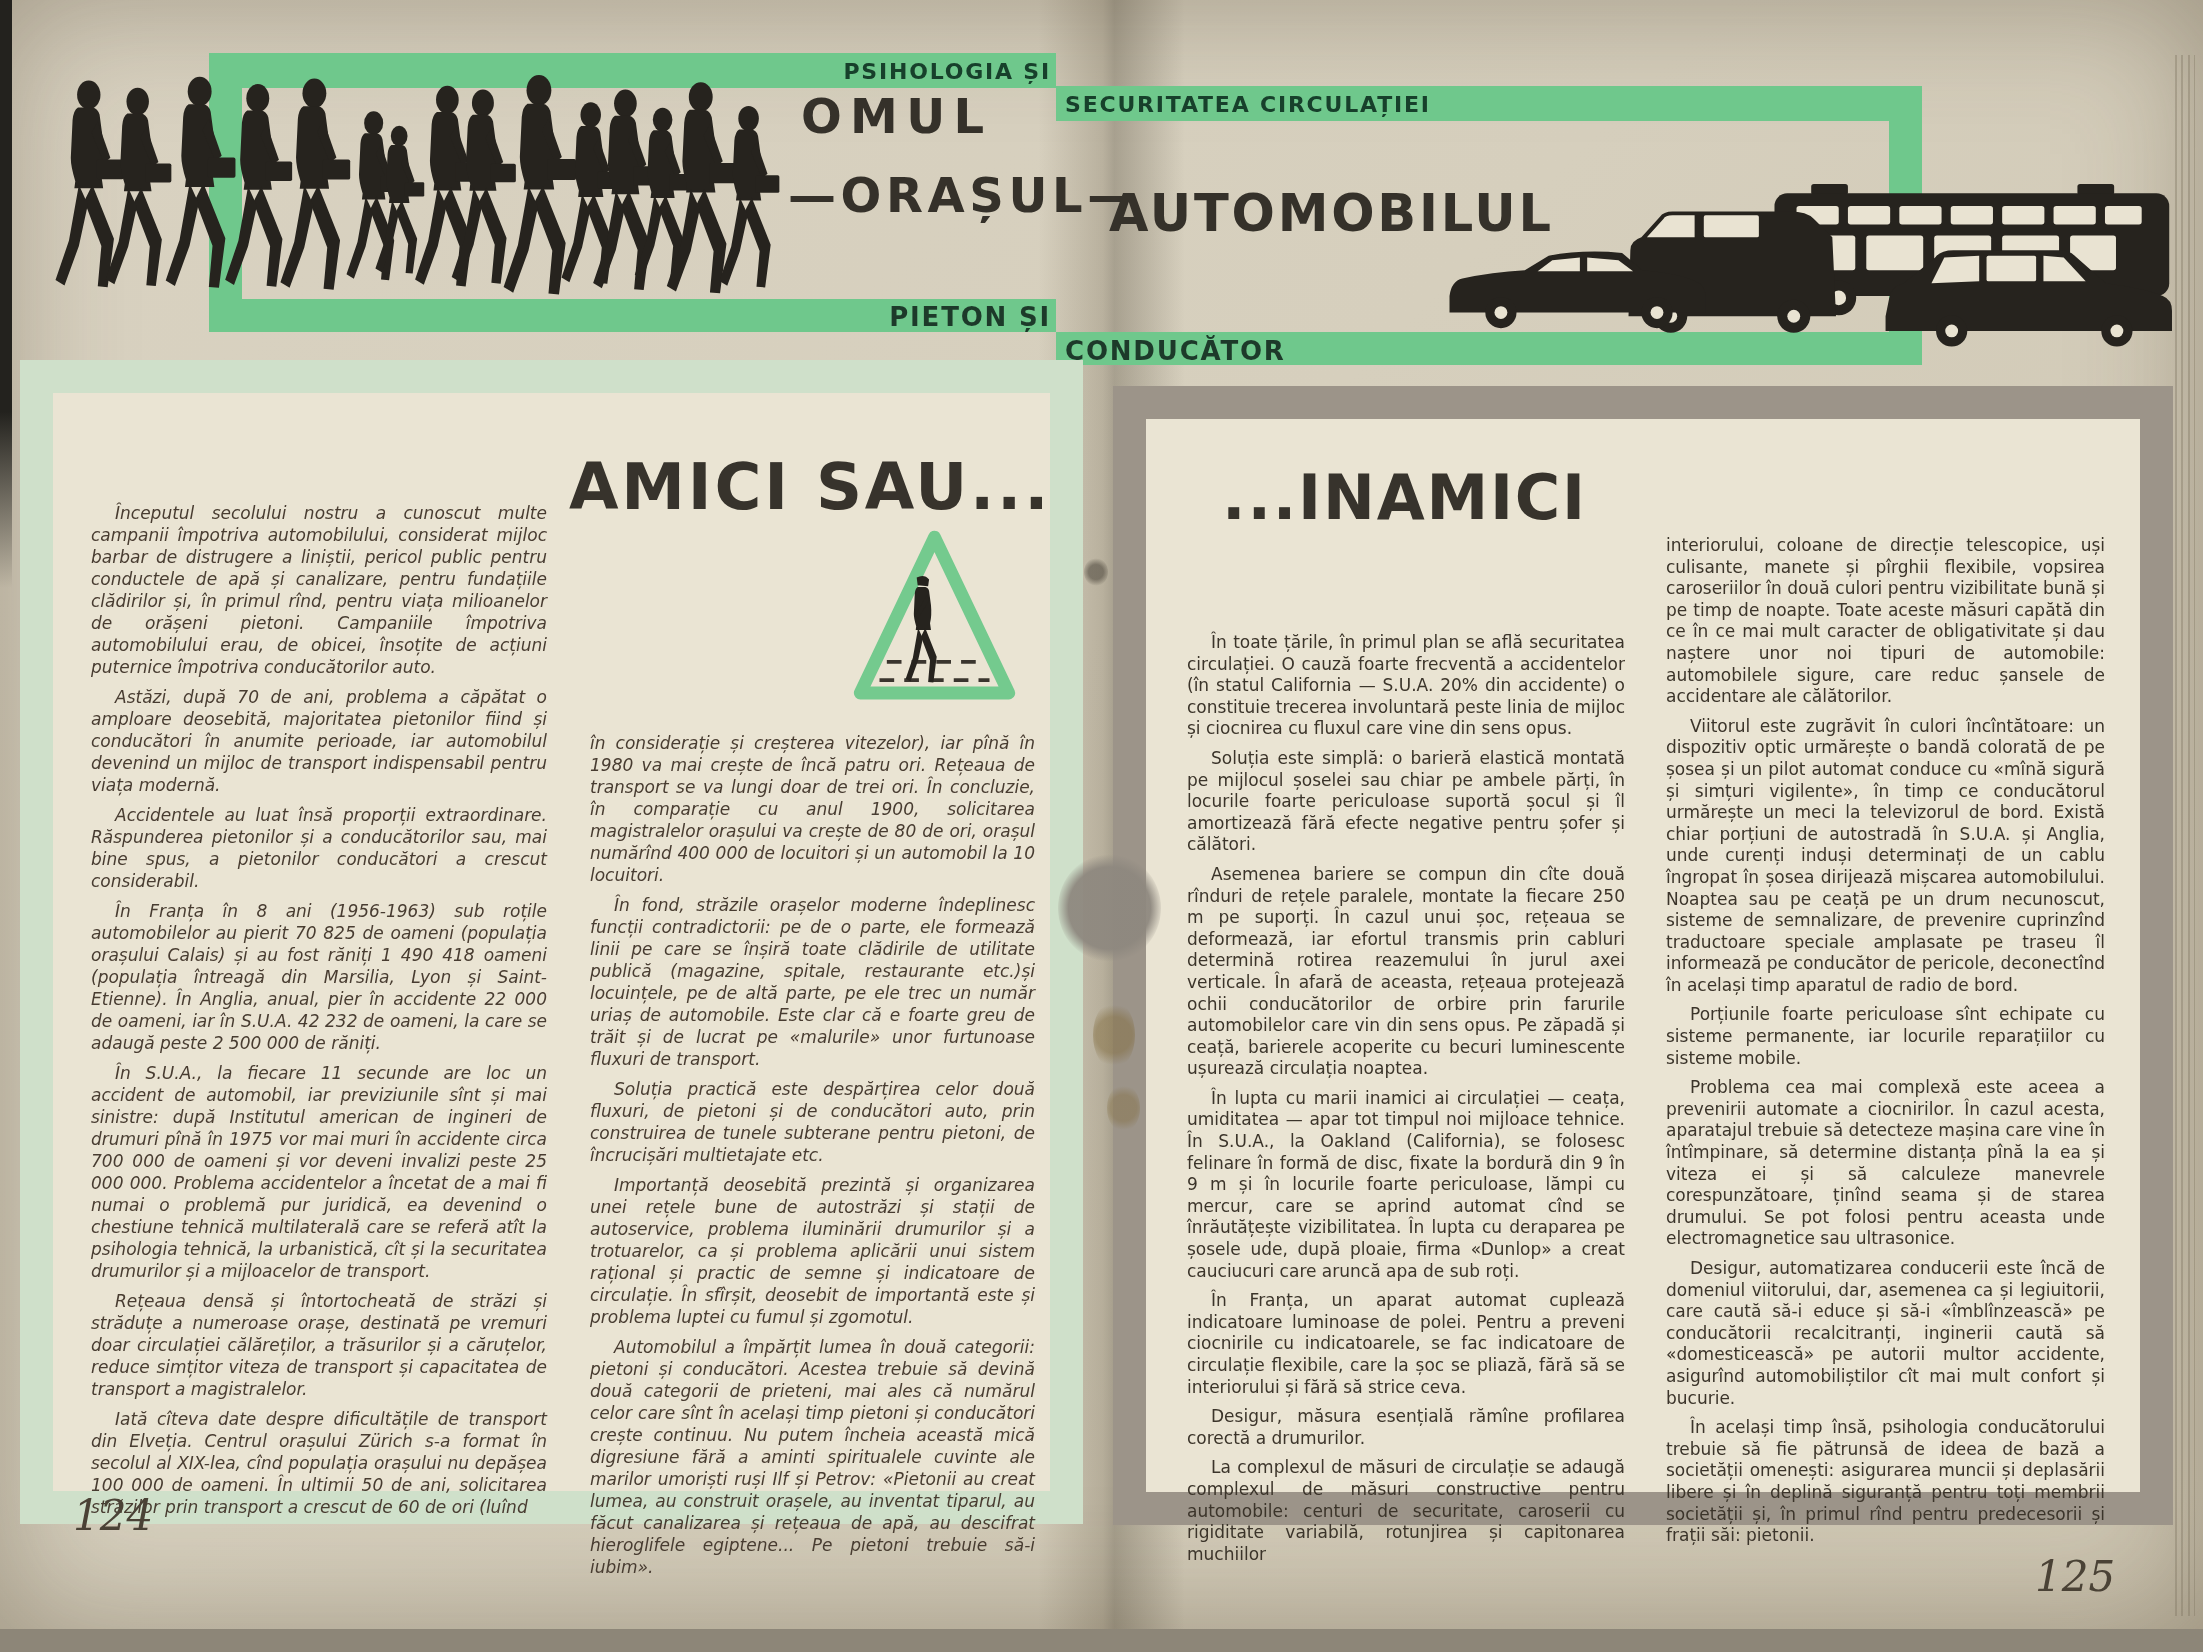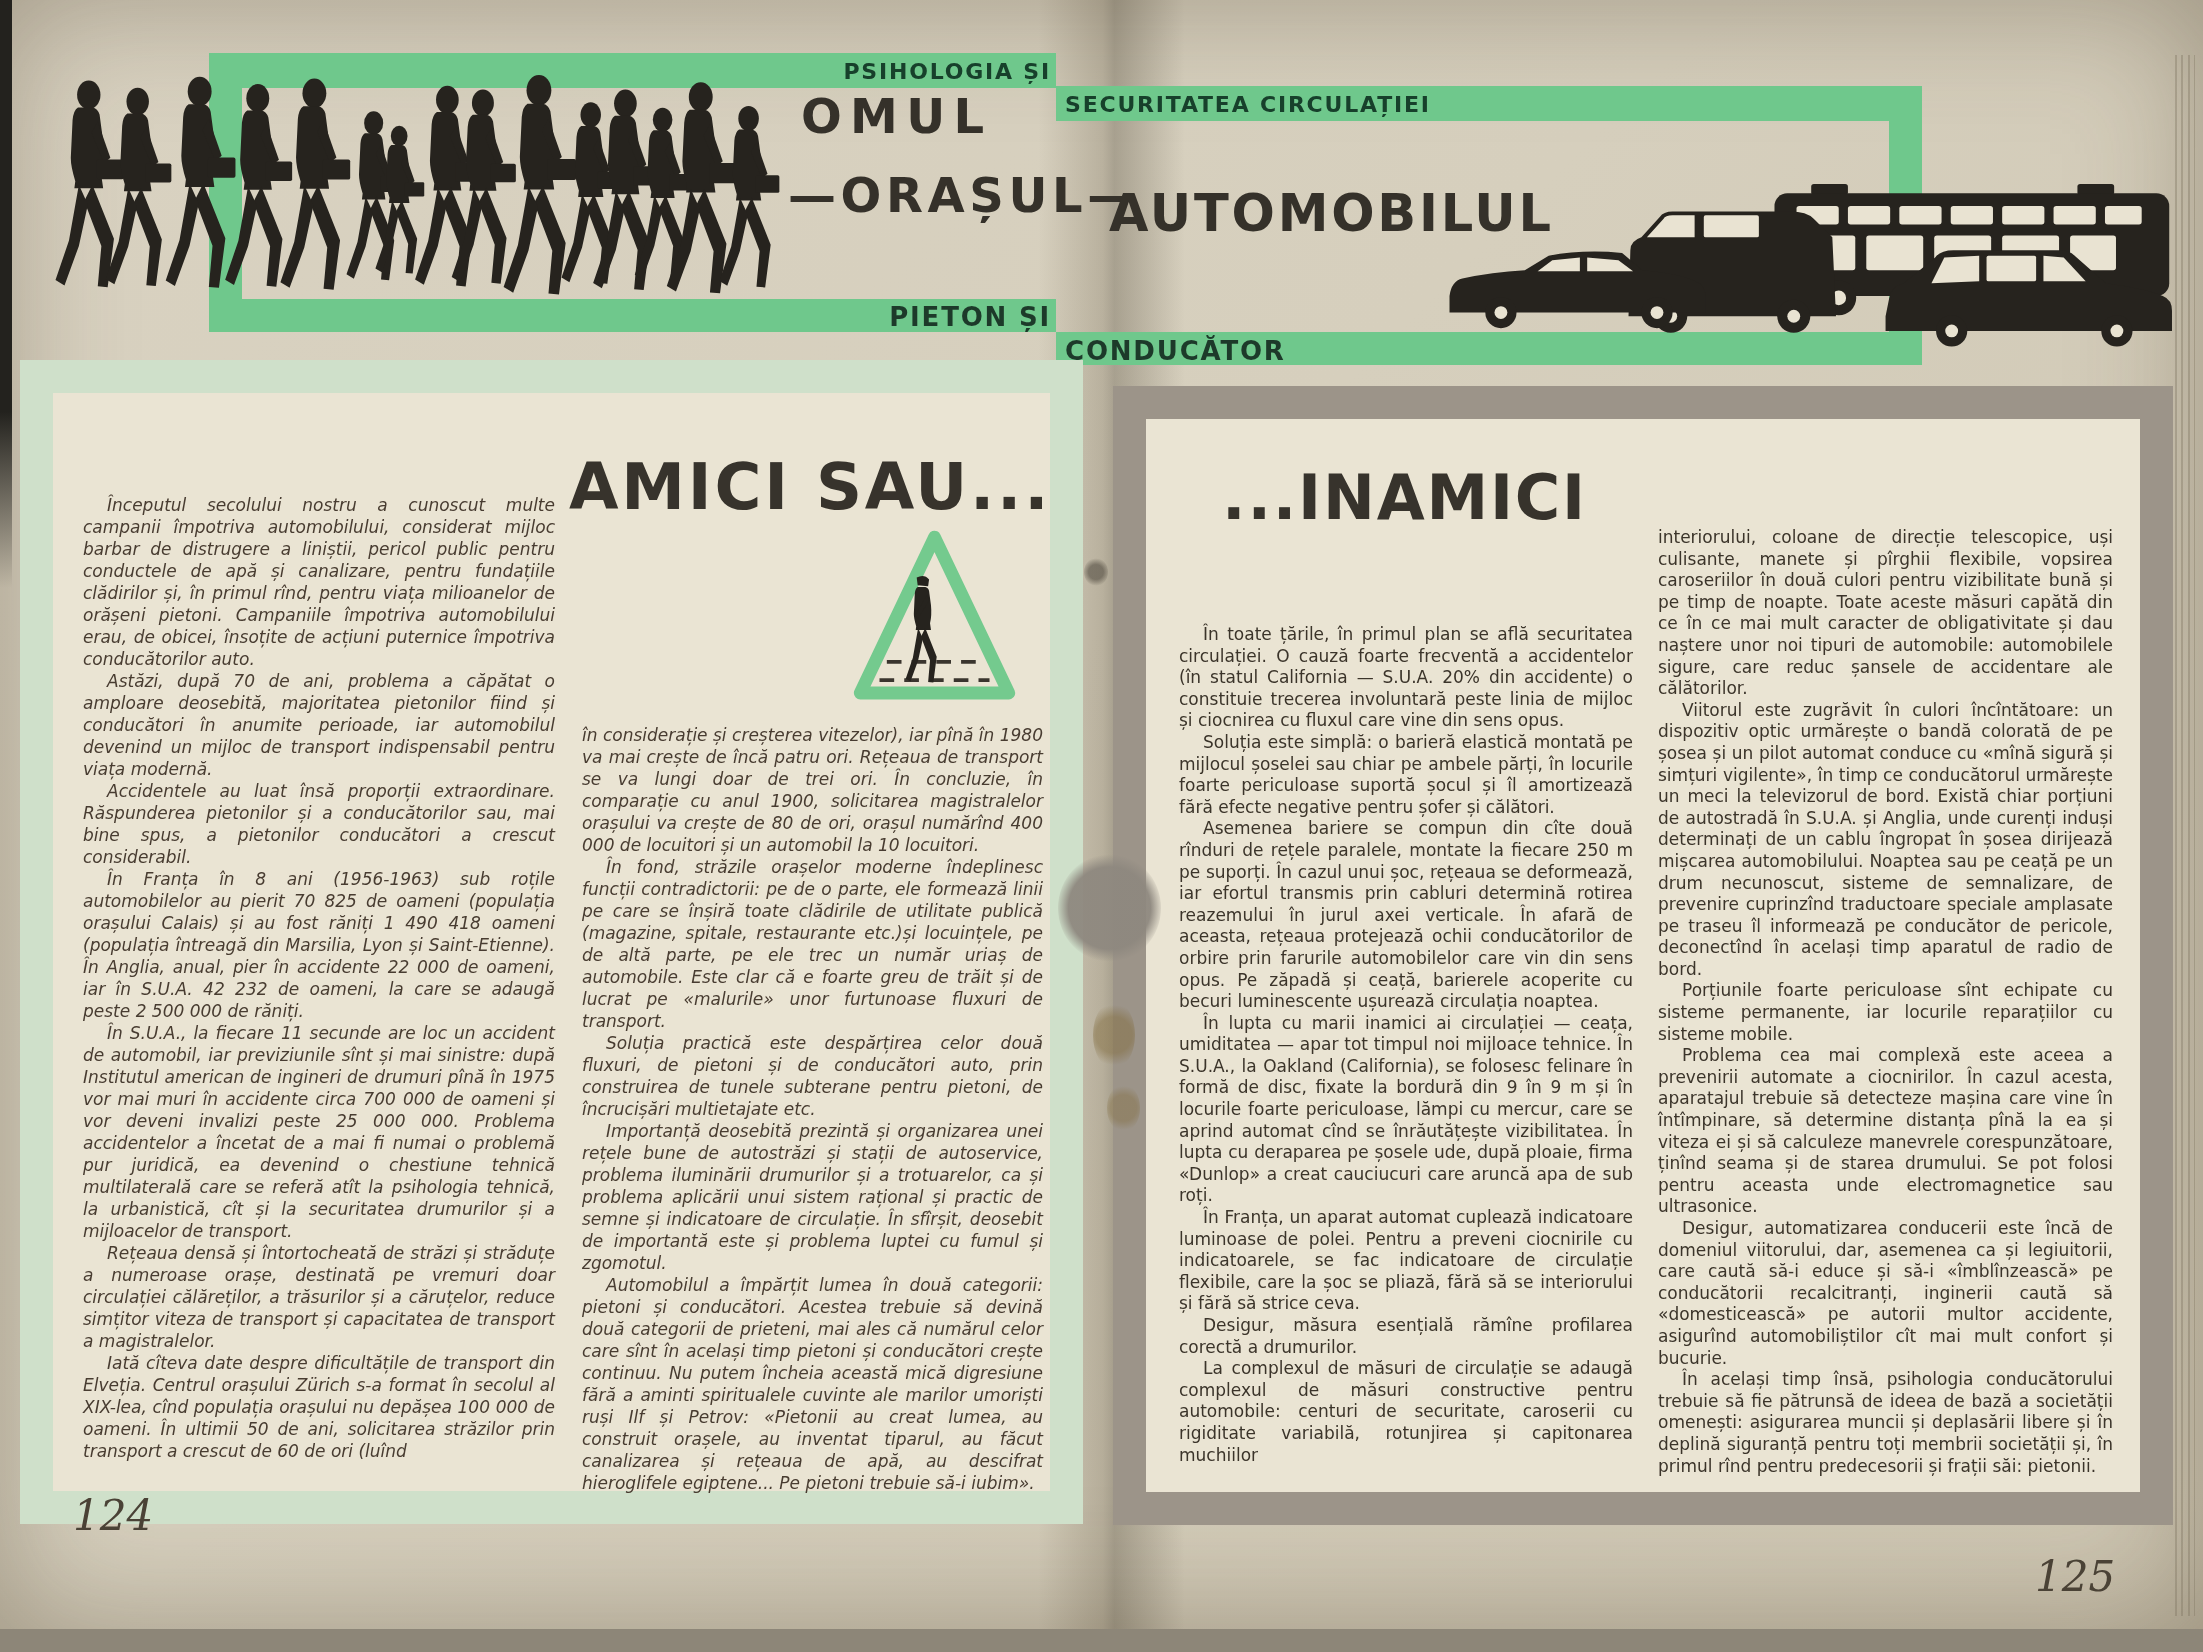--- a/index.html
+++ b/index.html
@@ -17,21 +17,21 @@
   .title{position:absolute;font-weight:800;color:#35312a;white-space:nowrap;}
   .t1{font-size:48px;letter-spacing:8.3px;}
   .t2{font-size:48px;letter-spacing:4.6px;}
   .t3{font-size:51px;letter-spacing:2.8px;}
   
   .article-box{position:absolute;background:#eae4d3;}
   .box-left{left:20px;top:360px;width:1063px;height:1164px;border:33px solid #cfe0ca;}
   .box-right{left:1113px;top:386px;width:1060px;height:1139px;border:33px solid #9c9489;}
   .article-box{box-sizing:border-box;}
   .col{position:absolute;text-align:justify;}
-  .col .para{margin:0;text-indent:24px;}
+  .col .para{margin:8px;text-indent:24px;}
   .col .para.cont{text-indent:0;}
   .col-l{font-style:italic;font-size:17px;line-height:22px;color:#483c31;}
   .col-r{font-size:17px;line-height:21.6px;color:#3b342a;}
   .headline{position:absolute;font-weight:800;color:#37332c;white-space:nowrap;text-align:center;}
   .h-amici{font-size:64px;letter-spacing:2.8px;}
   .h-inamici{font-size:62px;letter-spacing:1.8px;}
   .pagenum{position:absolute;font-family:"DejaVu Serif",serif;font-style:italic;font-size:42px;color:#4a4236;}
   
   .gutter{position:absolute;left:1038px;top:0;width:147px;height:1653px;
     background:linear-gradient(90deg,rgba(80,68,46,0) 0%,rgba(80,68,46,.22) 44%,rgba(60,52,36,.30) 52%,rgba(80,68,46,0) 100%);}

